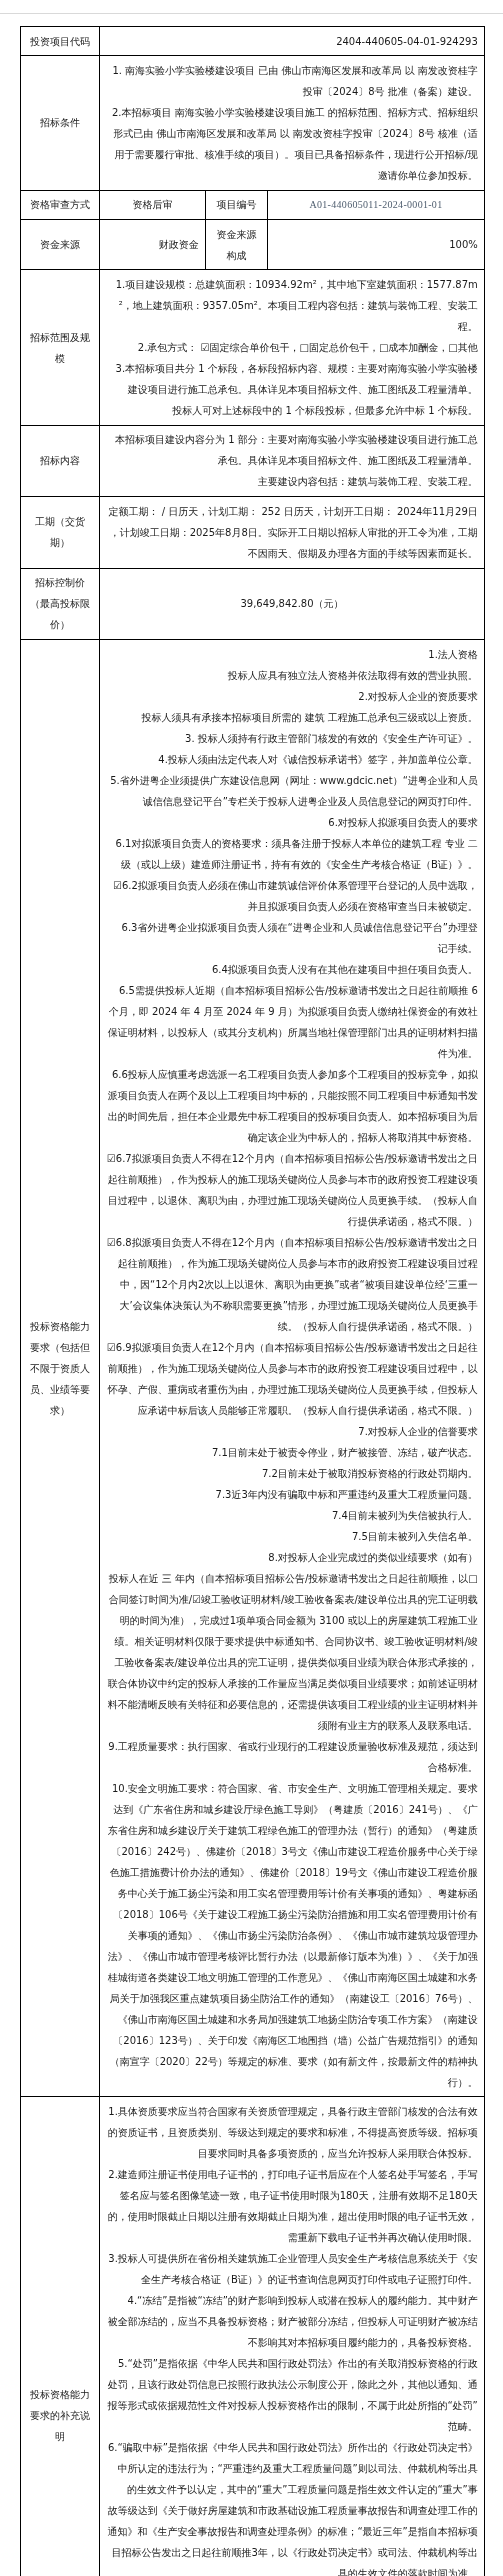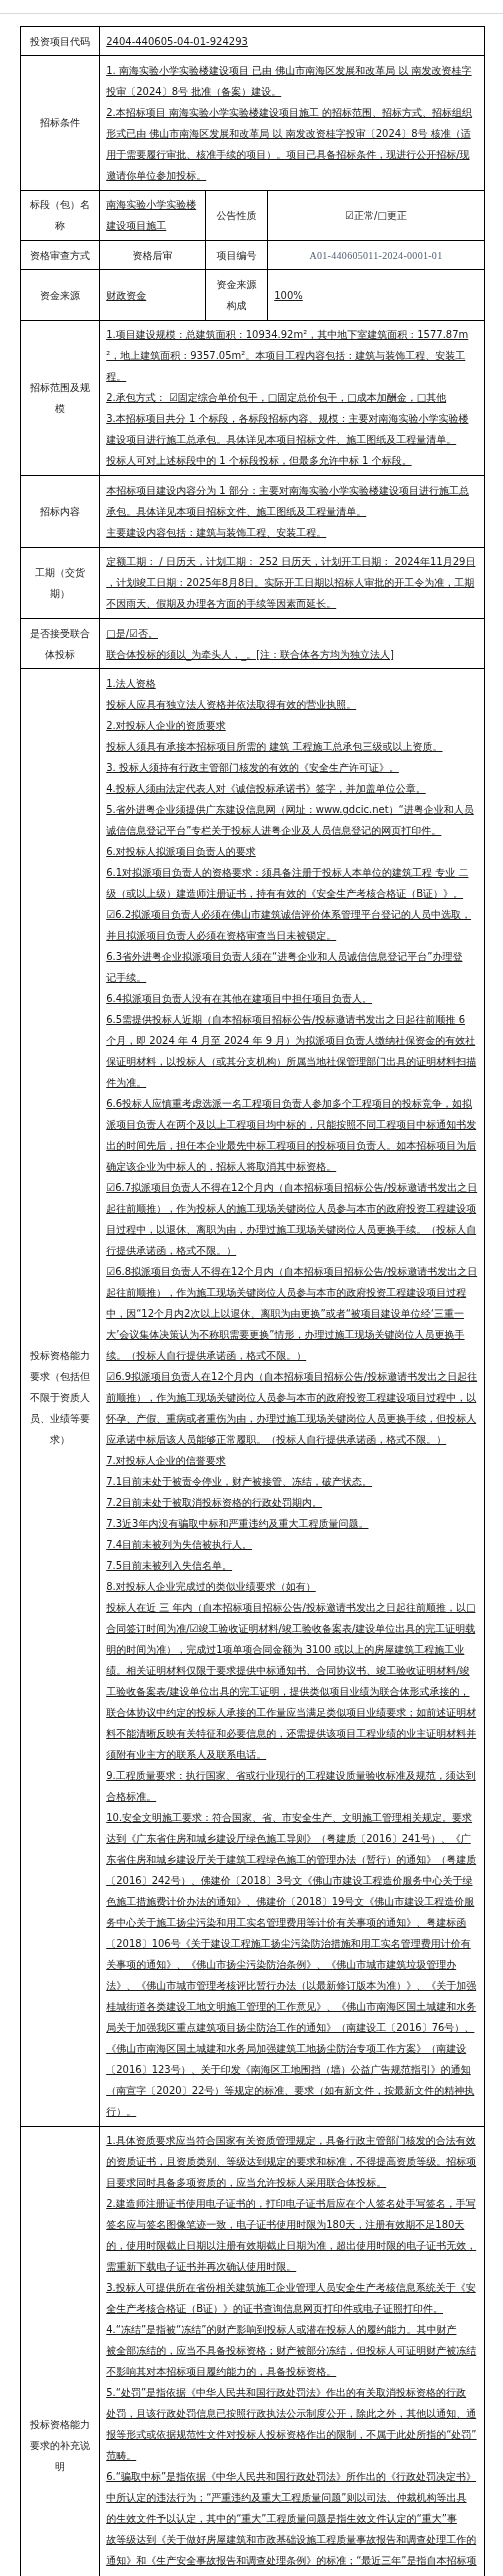--- a/index.html
+++ b/index.html
@@ -26,21 +26,21 @@
     font-size:10px;
     line-height:21px;
     vertical-align:middle;
     padding:3.7px 6.2px;
     word-break:break-all;
   }
   td.lbl {
     text-align:center;
     padding:3.7px 5px;
   }
-  td.val { text-align:left;text-decoration:underline; }
+  td.val { text-align:right; }
   td.val-c { text-align:center; }
   .pre { white-space:pre-line; }
   td.big { line-height:22px; padding:6.2px 8.6px; }
   .proj-num {
     color:#4e5d6e;
     font-family:Liberation Serif, serif;
     letter-spacing:0.3px;
     font-size:10.5px;
   }
 </style>
@@ -67,26 +67,20 @@
   </tr>
 
   <tr>
     <td class="lbl">招标条件</td>
     <td class="val big pre" colspan="4">1. 南海实验小学实验楼建设项目 已由 佛山市南海区发展和改革局 以 南发改资桂字投审〔2024〕8号 批准（备案）建设。
 2.本招标项目 南海实验小学实验楼建设项目施工 的招标范围、招标方式、招标组织形式已由 佛山市南海区发展和改革局 以 南发改资桂字投审〔2024〕8号 核准（适用于需要履行审批、核准手续的项目）。项目已具备招标条件，现进行公开招标/现邀请你单位参加投标。</td>
   </tr>
 
 
 
-  <tr>
-    <td class="lbl">标段（包）名称</td>
-    <td class="val">南海实验小学实验楼建设项目施工</td>
-    <td class="lbl">公告性质</td>
-    <td class="val-c" colspan="2">☑正常/□更正</td>
-  </tr>
 
   <tr>
     <td class="lbl">资格审查方式</td>
     <td class="val-c">资格后审</td>
     <td class="lbl">项目编号</td>
     <td class="val-c proj-num" colspan="2">A01-440605011-2024-0001-01</td>
   </tr>
 
 
   <tr>
@@ -108,27 +102,26 @@
     <td class="lbl">招标内容</td>
     <td class="val big pre" colspan="4">本招标项目建设内容分为 1 部分：主要对南海实验小学实验楼建设项目进行施工总承包。具体详见本项目招标文件、施工图纸及工程量清单。
 主要建设内容包括：建筑与装饰工程、安装工程。</td>
   </tr>
 
   <tr>
     <td class="lbl">工期（交货期）</td>
     <td class="val big pre" colspan="4">定额工期： / 日历天，计划工期： 252 日历天，计划开工日期： 2024年11月29日 ，计划竣工日期：2025年8月8日。实际开工日期以招标人审批的开工令为准，工期不因雨天、假期及办理各方面的手续等因素而延长。</td>
   </tr>
 
+  <tr>
+    <td class="lbl">招标控制价（最高投标限价）</td>
+    <td class="val-c" colspan="4">39,649,842.80（元）</td>
+  </tr>
 
 
-  <tr>
-    <td class="lbl">是否接受联合体投标</td>
-    <td class="val big pre" colspan="4">□是/☑否。
-联合体投标的须以_为牵头人，_。[注：联合体各方均为独立法人]</td>
-  </tr>
 
   <tr>
     <td class="lbl">投标资格能力要求（包括但不限于资质人员、业绩等要求）</td>
     <td class="val big pre" colspan="4">1.法人资格
 投标人应具有独立法人资格并依法取得有效的营业执照。
 2.对投标人企业的资质要求
 投标人须具有承接本招标项目所需的 建筑 工程施工总承包三级或以上资质。
 3. 投标人须持有行政主管部门核发的有效的《安全生产许可证》。
 4.投标人须由法定代表人对《诚信投标承诺书》签字，并加盖单位公章。
 5.省外进粤企业须提供广东建设信息网（网址：www.gdcic.net）“进粤企业和人员

